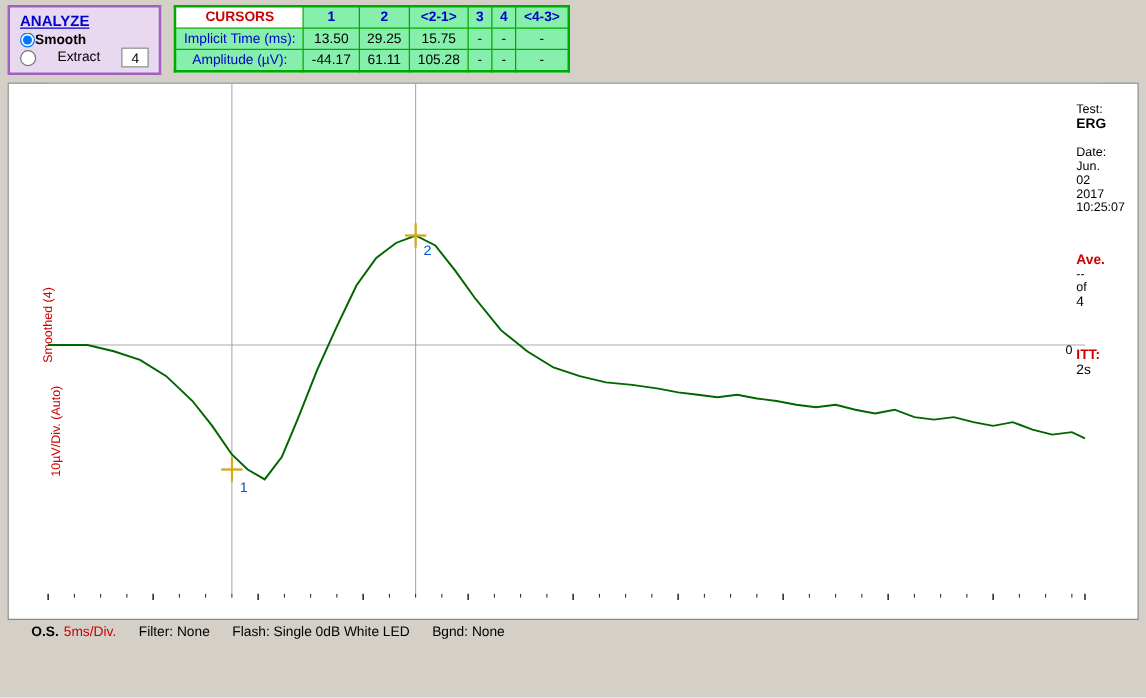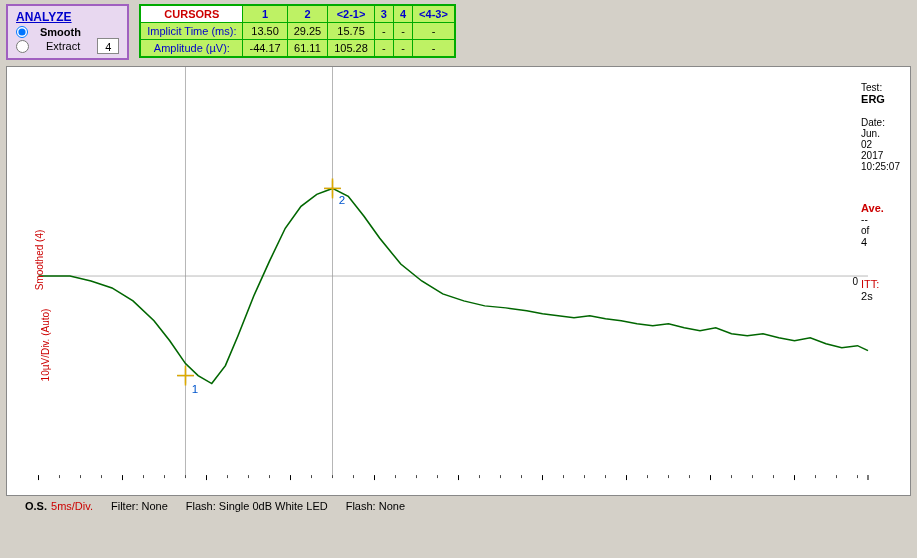--- a/index.html
+++ b/index.html
@@ -31,21 +31,21 @@
       color: #0000cc;
       font-weight: bold;
       font-size: 12px;
       margin-bottom: 2px;
       text-decoration: underline;
     }
 
     .analyze-row {
       display: flex;
       align-items: center;
-      gap: 12px;
+      gap: 0;
       font-size: 11px;
     }
 
     .analyze-row input[type="radio"] {
       margin: 0;
       width: 12px;
       height: 12px;
     }
 
     .smooth-label { font-weight: bold; }
@@ -63,21 +63,21 @@
       height: 16px;
       text-align: center;
       font-size: 11px;
       line-height: 16px;
     }
 
     .cursors-table {
       border: 2px solid #00aa00;
       border-collapse: collapse;
       font-size: 11px;
-      background: #bef264;
+      background: #86efac;
     }
 
     .cursors-table th, .cursors-table td {
       border: 1px solid #00aa00;
       padding: 2px 6px;
       text-align: center;
       white-space: nowrap;
     }
 
     .cursors-header {
@@ -214,21 +214,21 @@
     <div style="font-size:10px; color:#000;">Jun.</div>
     <div style="font-size:10px; color:#000;">02</div>
     <div style="font-size:10px; color:#000;">2017</div>
     <div style="font-size:10px; color:#000;">10:25:07</div>
     <div style="height:30px;"></div>
     <div style="font-size:11px; color:#cc0000; font-weight:bold;">Ave.</div>
     <div style="font-size:10px; color:#000;">--</div>
     <div style="font-size:10px; color:#000;">of</div>
     <div style="font-size:11px; color:#000;">4</div>
     <div style="height:30px;"></div>
-    <div style="font-size:11px; color:#cc0000; font-weight:normal;">ITT:</div>
+    <div style="font-size:11px; color:#cc0000; font-weight:bold;">ITT:</div>
     <div style="font-size:11px; color:#000;">2s</div>
   </div>
 
   <div style="position:absolute; right:52px; top:50%; transform:translateY(-50%); font-size:10px; color:#000; z-index:2;">0</div>
 
   <svg class="chart-svg" viewBox="0 0 860 430" preserveAspectRatio="none">
 
     <rect x="30" y="0" width="800" height="410" fill="white"></rect>
 
     <line x1="30" y1="210" x2="820" y2="210" class="zero-line"></line>
@@ -350,14 +350,14 @@
     <line x1="790" y1="410" x2="790" y2="413" stroke="#000" stroke-width="0.7"></line>
     <line x1="810" y1="410" x2="810" y2="413" stroke="#000" stroke-width="0.7"></line>
   </svg>
 </div>
 
 <div class="status-bar">
   <span class="os-label">O.S.</span>
   <span style="color:#cc0000; margin-right:18px;">5ms/Div.</span>
   <span style="color:#000; margin-right:18px;">Filter: None</span>
   <span style="color:#000; margin-right:18px;">Flash: Single 0dB White LED</span>
-  <span style="color:#000; margin-right:18px;">Flash: None</span>
+  <span style="color:#000; margin-right:18px;">Bgnd: None</span>
 </div>
 
 </body></html>

